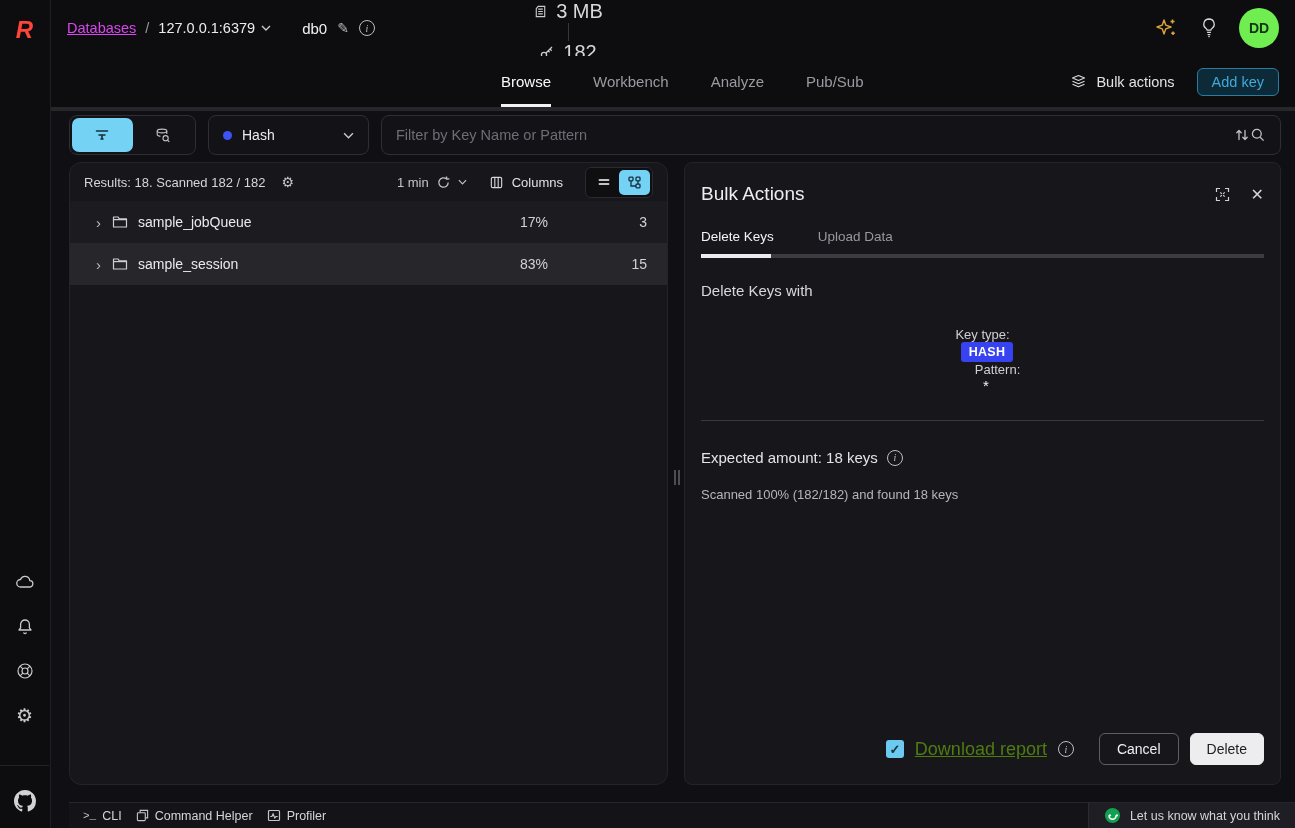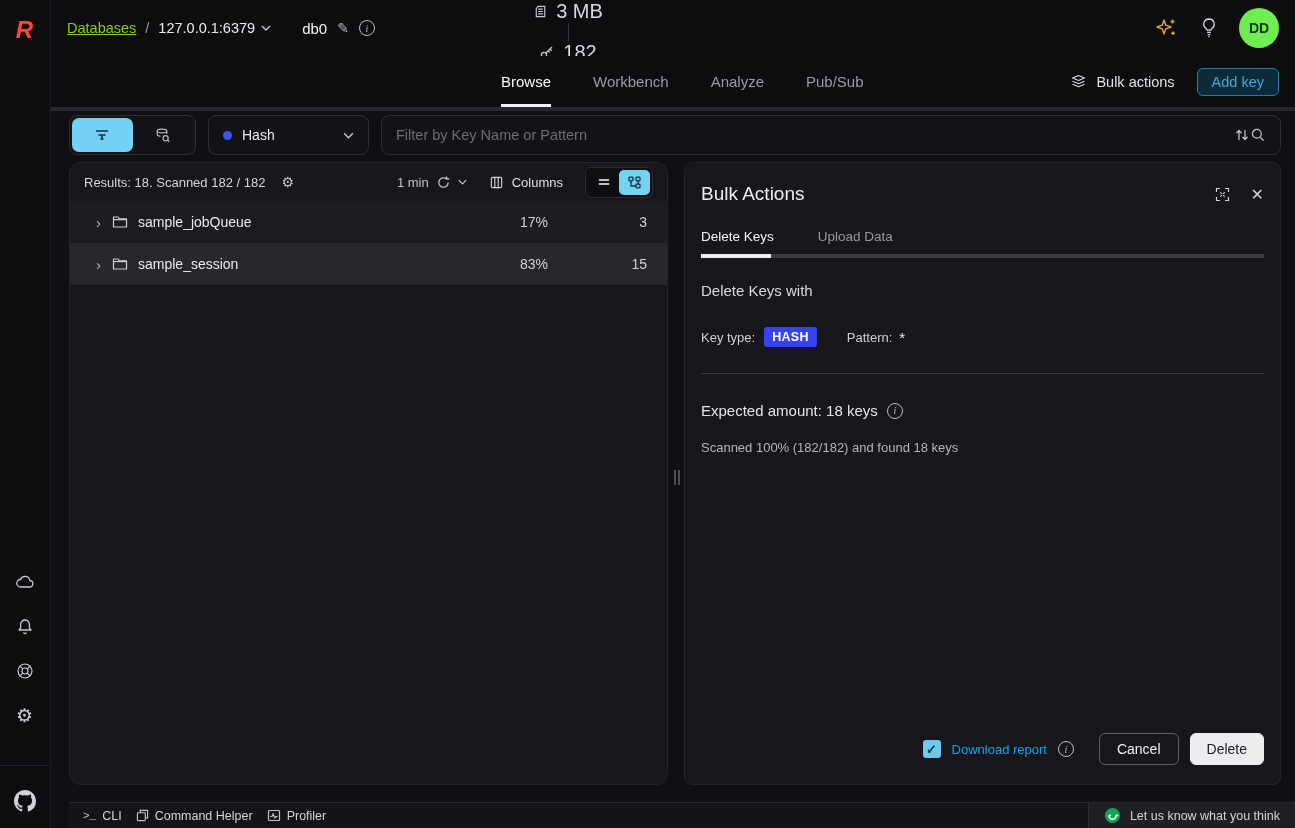--- a/index.html
+++ b/index.html
@@ -11,21 +11,21 @@
   .rail { position:absolute; left:0; top:0; width:51px; height:828px; background:#0d0d10; border-right:1px solid #1f1f23; z-index:5; }
   .rail-logo { position:absolute; top:16px; left:0; right:1px; display:flex; justify-content:center; font-size:24px; font-weight:800; font-style:italic; color:#ff4438; transform:none; cursor:pointer; }
   .rail-icons { position:absolute; bottom:102px; left:0; right:1px; display:flex; flex-direction:column; align-items:center; gap:22px; }
   .rail-ic { width:22px; height:22px; display:flex; align-items:center; justify-content:center; color:#c9c9ce; cursor:pointer; }
   .rail-div { position:absolute; bottom:62px; left:0; right:1px; height:1px; background:#222226; }
   .rail-github { position:absolute; bottom:16px; left:0; right:1px; display:flex; justify-content:center; cursor:pointer; }
 
   
   .topbar { position:absolute; left:51px; top:0; right:0; height:56px; background:#0d0d10; display:flex; align-items:center; padding:0 16px; }
   .crumbs { display:flex; align-items:center; gap:9px; font-size:14.5px; }
-  .crumb-link { color:#84cc16; text-decoration:underline; cursor:pointer; }
+  .crumb-link { color:#d946ef; text-decoration:underline; cursor:pointer; }
   .crumb-sep { color:#9a9aa0; }
   .crumb-inst { color:#ececef; display:flex; align-items:center; gap:6px; cursor:pointer; }
   .dbname { margin-left:22px; color:#f2f2f4; font-size:15px; display:flex; align-items:center; gap:10px; }
   .pencil { color:#bdbdc2; font-size:14px; cursor:pointer; }
   .stats { display:flex; align-items:center; margin-left:150px; font-size:20px; color:#d8d8dc;flex-direction:column; }
   .stat { display:flex; align-items:center; gap:8px; white-space:nowrap; }
   .vsep { width:1px; height:18px; background:#36363b; margin:0 13px; }
   .info-circle { width:16px; height:16px; border:1px solid #bdbdc2; border-radius:50%; color:#bdbdc2; font-size:10px; display:flex; align-items:center; justify-content:center; font-family:"Liberation Serif", serif; font-style:italic; }
   .top-right { margin-left:auto; display:flex; align-items:center; gap:20px; }
   .avatar { width:40px; height:40px; border-radius:50%; background:#70ee51; color:#143314; font-weight:bold; font-size:14px; display:flex; align-items:center; justify-content:center; cursor:pointer; }
@@ -80,30 +80,30 @@
   .bulkpanel { position:absolute; left:633px; right:14px; top:51px; bottom:43px; background:#17171b; border:1px solid #232328; border-radius:8px; padding:0 16px; }
   .bp-titlerow { margin-top:20px; display:flex; align-items:center; }
   .bp-title { font-size:19px; color:#ededf0; }
   .bp-ticons { margin-left:auto; display:flex; align-items:center; gap:20px; color:#d2d2d6; }
   .bp-close { font-size:16px; cursor:pointer; }
   .bp-tabs { margin-top:24px; display:flex; gap:44px; font-size:13.5px; }
   .bp-tab { cursor:pointer; color:#97979e; }
   .bp-tab.active { color:#f4f4f6; }
   .bp-bar { margin-top:10px; height:4px; background:linear-gradient(to right, #ececef 0, #ececef 70px, #3b3b41 70px); }
   .bp-section { margin-top:24px; font-size:15px; color:#d8d8db; }
-  .bp-keyrow { margin-top:28px; display:flex; align-items:center; font-size:13px; color:#cfcfd3; }
+  .bp-keyrow { margin-top:28px; display:flex; align-items:center; font-size:13px; color:#cfcfd3;flex-direction:column; }
   .hash-badge { margin-left:9px; background:#3742f0; color:#fff; font-weight:bold; font-size:12.5px; padding:3px 8px; border-radius:3px; letter-spacing:.3px; }
   .pat-label { margin-left:30px; }
   .pat-val { margin-left:7px; color:#f2f2f4; font-size:15px; }
   .bp-div { margin-top:26px; border-top:1px solid #38383d; }
   .bp-expected { margin-top:28px; display:flex; align-items:center; gap:9px; font-size:15px; color:#e4e4e7; }
   .bp-scanned { margin-top:21px; font-size:13px; color:#b5b5ba; }
   .bp-footer { position:absolute; right:16px; bottom:19px; display:flex; align-items:center; gap:11px; }
   .chk { width:18px; height:18px; background:#6cc9ef; border-radius:3px; display:flex; align-items:center; justify-content:center; color:#17323f; font-size:13px; font-weight:bold; cursor:pointer; }
-  .chk-label { font-size:13px; color:#0ea5e9; }
+  .chk-label { font-size:18px; color:#4d7c0f;text-decoration:underline; }
   .btn-cancel { margin-left:14px; padding:7px 17px; background:transparent; border:1px solid #5d5d64; border-radius:6px; color:#f0f0f2; font-size:14px; cursor:pointer; font-family:"Liberation Sans", sans-serif; }
   .btn-delete { padding:7px 16px; background:#ededef; border:1px solid #ededef; border-radius:6px; color:#1d1d21; font-size:14px; cursor:pointer; font-family:"Liberation Sans", sans-serif; }
 
   
   .footer { position:absolute; left:18px; right:0; bottom:0; height:26px; background:#141418; border-top:1px solid #26262b; display:flex; align-items:center; font-size:12.5px; color:#d4d4d8; }
   .f-item { display:flex; align-items:center; gap:6px; margin-left:14px; cursor:pointer; }
   .cli-glyph { font-family:"Liberation Mono", monospace; font-size:11px; color:#c4c4c9; }
   .feedback { margin-left:auto; height:100%; display:flex; align-items:center; gap:9px; padding:0 15px; background:#1e1e24; border-left:1px solid #2b2b30; cursor:pointer; }
 </style>
 </head>

